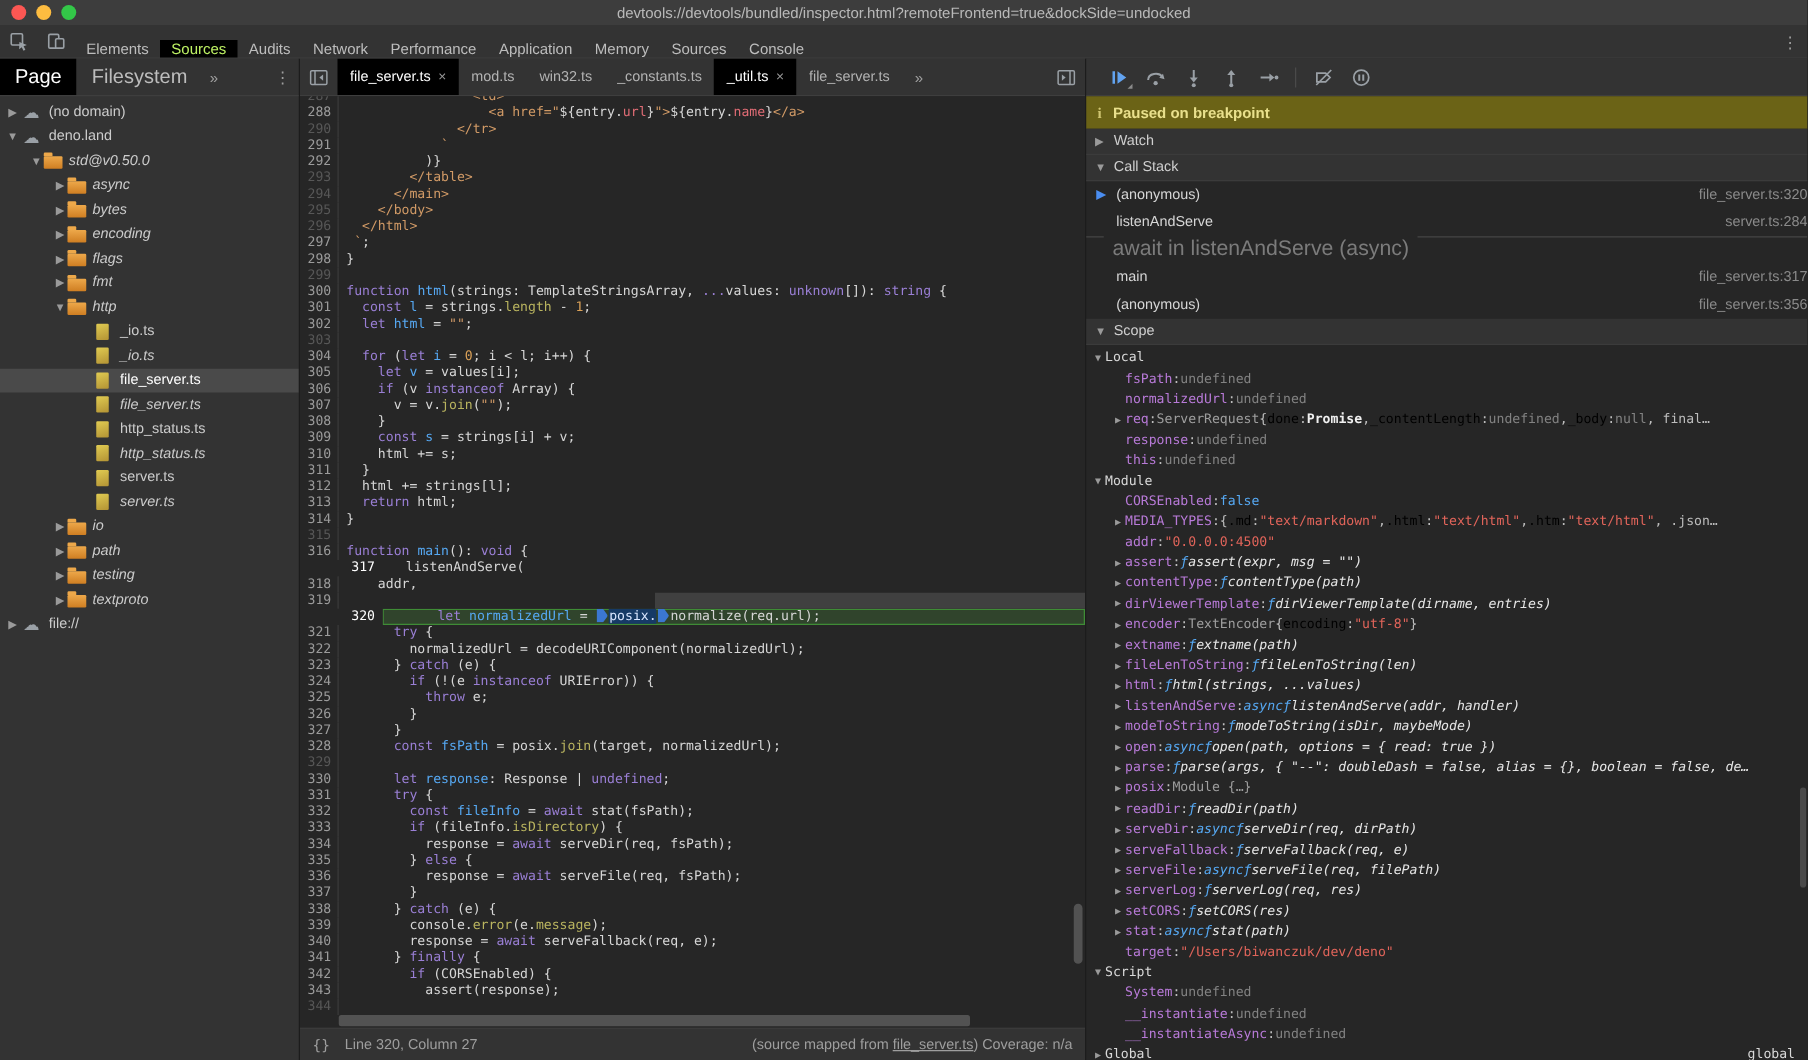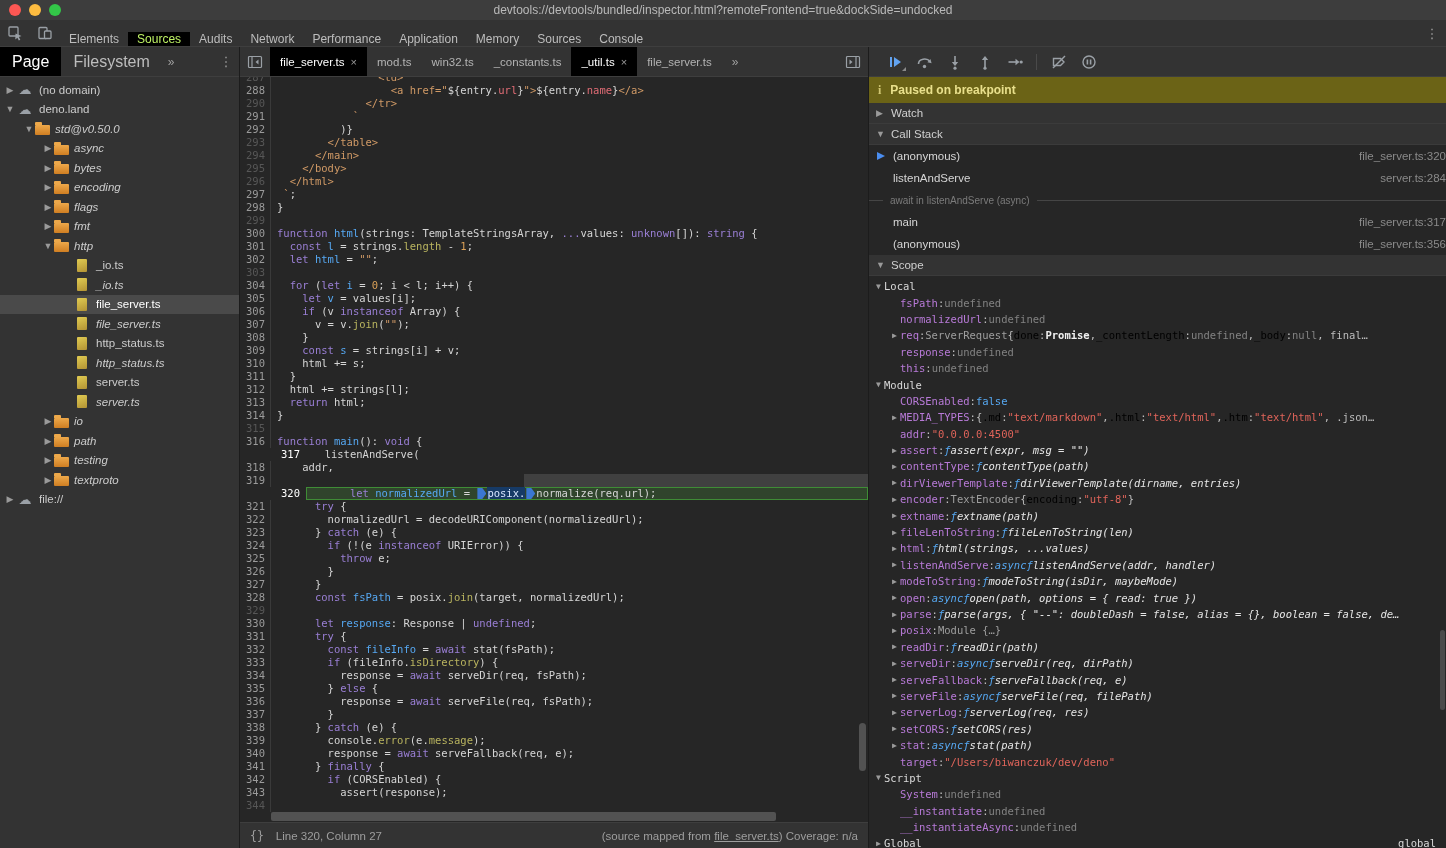--- a/index.html
+++ b/index.html
@@ -109,22 +109,22 @@
   .banner .info { font-family:"Liberation Serif",serif; color:#cfc571; font-weight:bold; }
   .hdr { height:21px; background:#333; border-bottom:1px solid #3b3b3b; flex:none;
     display:flex; align-items:center; font-size:11.5px; color:#cfcfcf; padding-left:7px; gap:6px; }
   .hdr .harrow { color:#9a9a9a; font-size:9px; width:9px; }
   .cs-row { height:22px; display:flex; align-items:center; font-size:11.5px;
     position:relative; padding-left:24px; flex:none; }
   .cs-name { color:#d6d6d6; }
   .cs-loc { margin-left:auto; color:#8a8a8a;text-align:right; }
   .cs-marker { position:absolute; left:8px; top:7px; width:0; height:0;
     border-left:8px solid #4a8df0; border-top:4px solid transparent; border-bottom:4px solid transparent; }
-  .cs-async { height:22px; display:flex; align-items:center; color:#7b7b7b;
-    font-size:10px; flex:none; }
+  .cs-async { height:22px; display:flex; color:#7b7b7b;
+    font-size:17px; flex:none; }
   .cs-async .rl { height:1px; background:#454545; }
   .cs-async .rl.l { width:14px; margin-right:7px; }
   .cs-async .rl.r { flex:1; margin-left:7px; }
   .scope { flex:1; overflow:hidden; padding-top:2px; }
   .sc-row { height:16.4px; display:flex; align-items:center; white-space:nowrap;
     overflow:hidden; font-family:"DejaVu Sans Mono",monospace; font-size:10.5px; }
   .sc-row .sarr { width:11px; flex:none; color:#9a9a9a; font-size:8px; text-align:center; }
   .sc-row.sect { padding-left:4px; color:#d9d9d9; }
   .sc-row.prop { padding-left:20px; }
   .sc-name { color:#b87ad8; }

